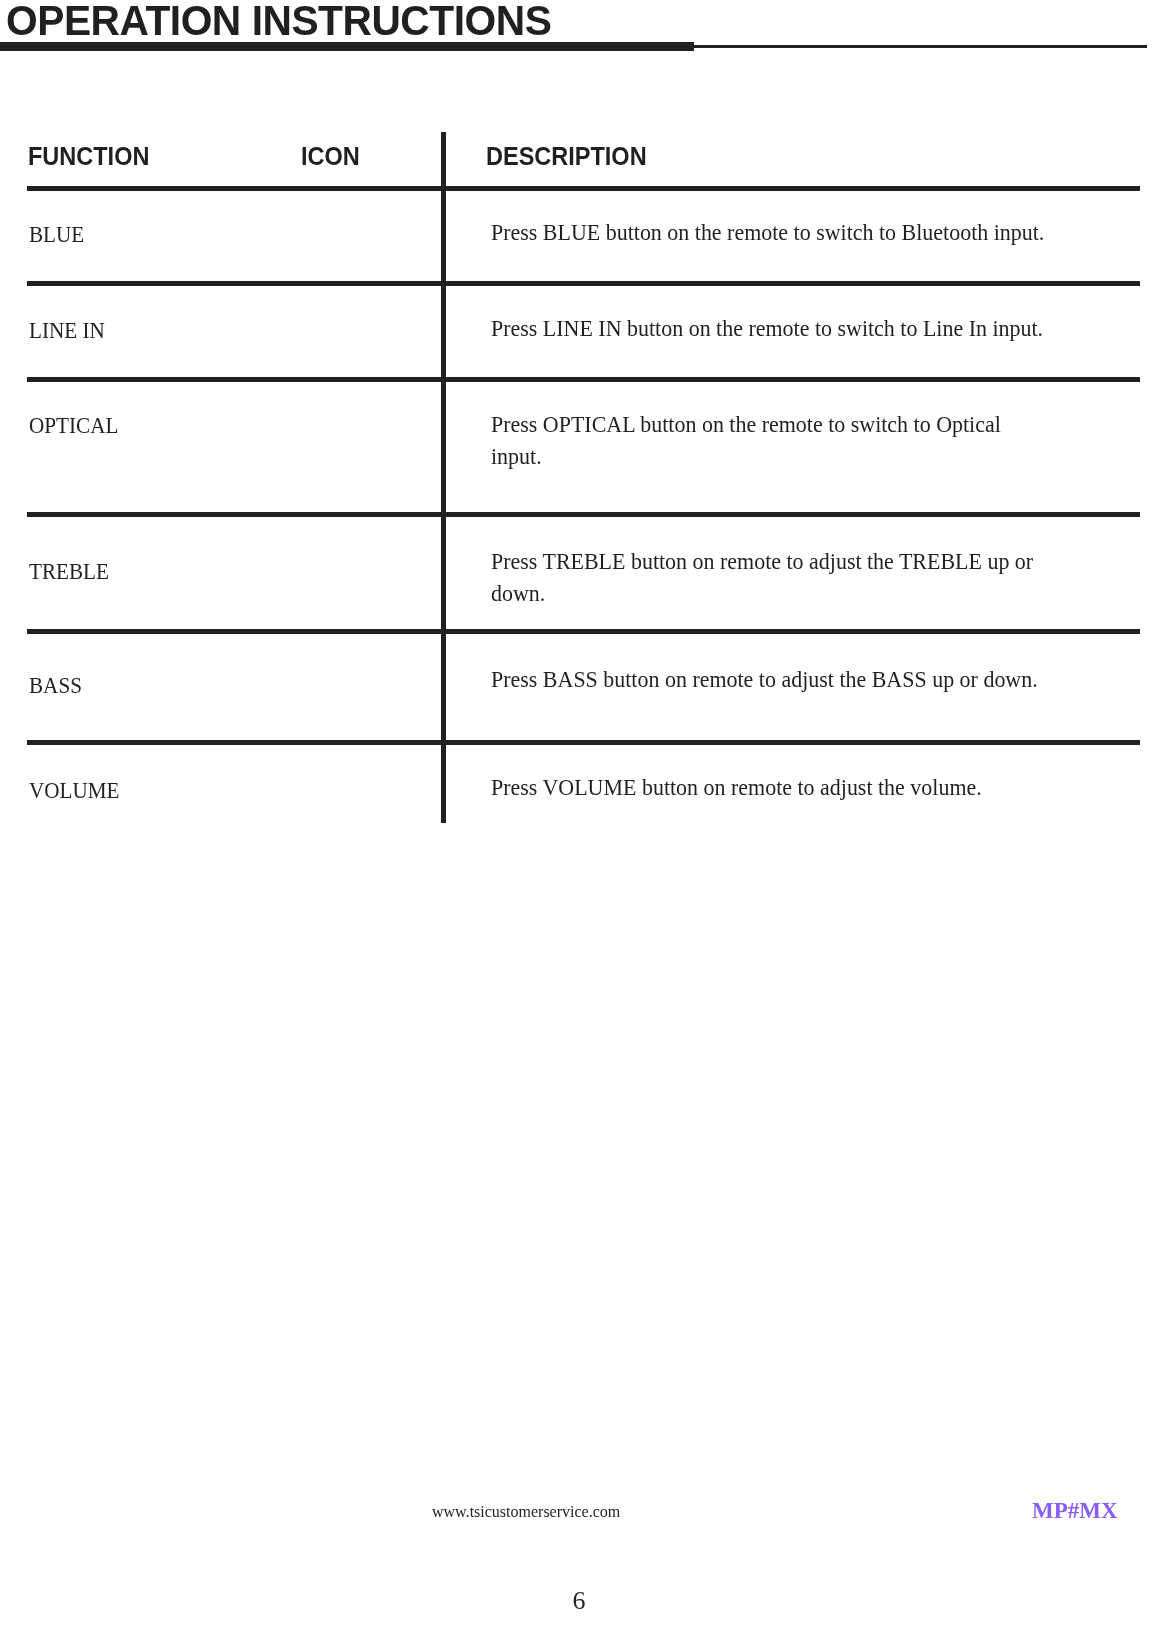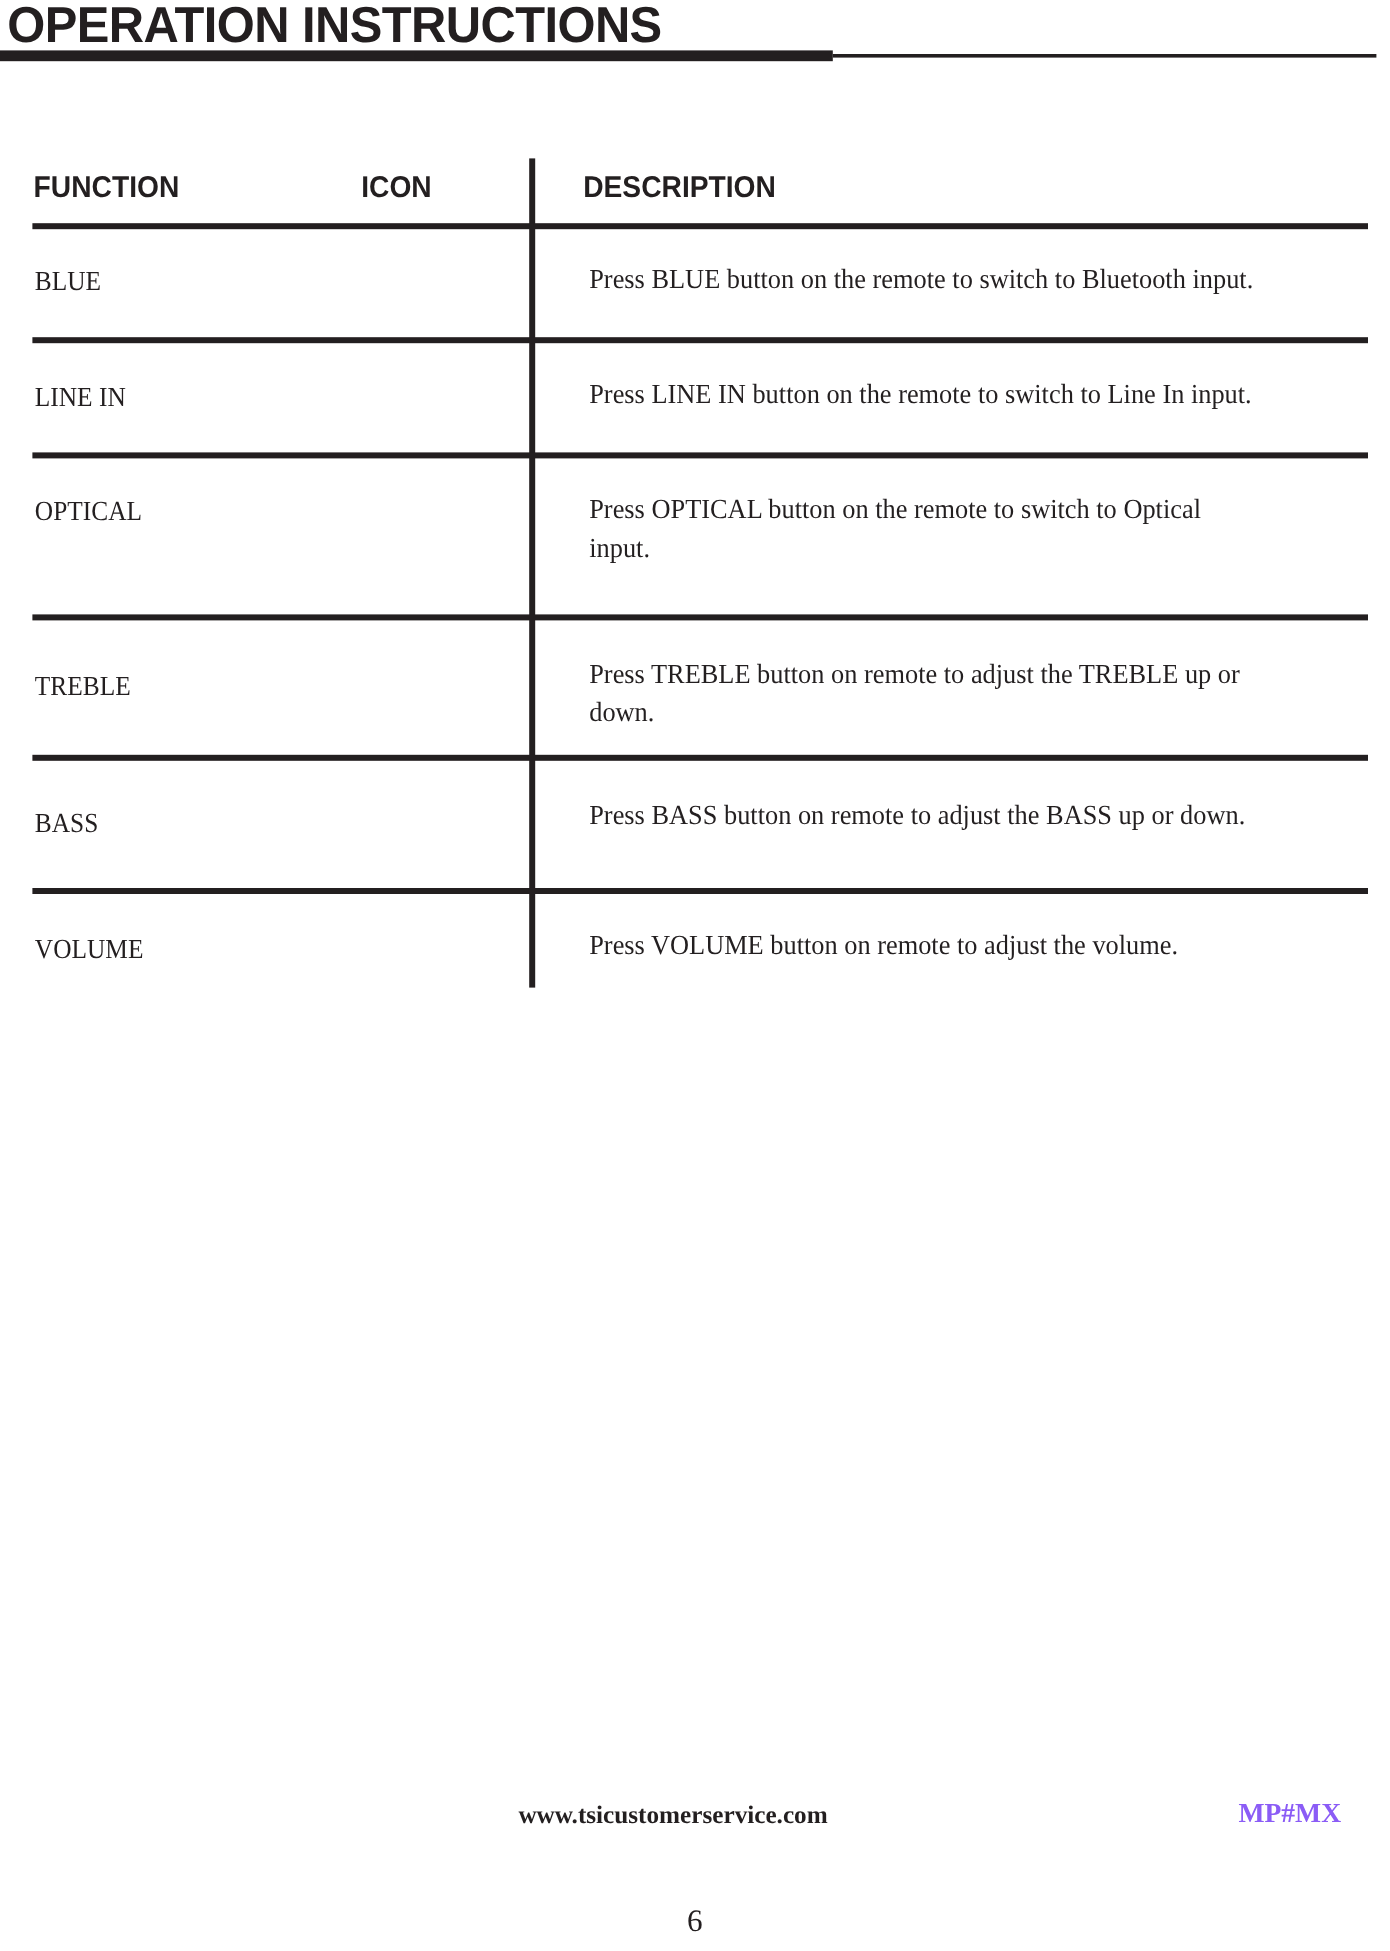--- a/index.html
+++ b/index.html
@@ -118,22 +118,22 @@
     left: 300px;
     width: 130px;
     height: 40px;
   }
 
   
   .footer-site {
     position: absolute;
     left: 432px;
     top: 1500px;
-    font-weight: bold;
-    font-size: 21px;
+    font-weight: normal;
+    font-size: 16px;
     line-height: 24px;
     white-space: nowrap;
     color: #231f20;
   }
   .footer-model {
     position: absolute;
     left: 1032px;
     top: 1498px;
     font-weight: bold;
     font-size: 23px;

